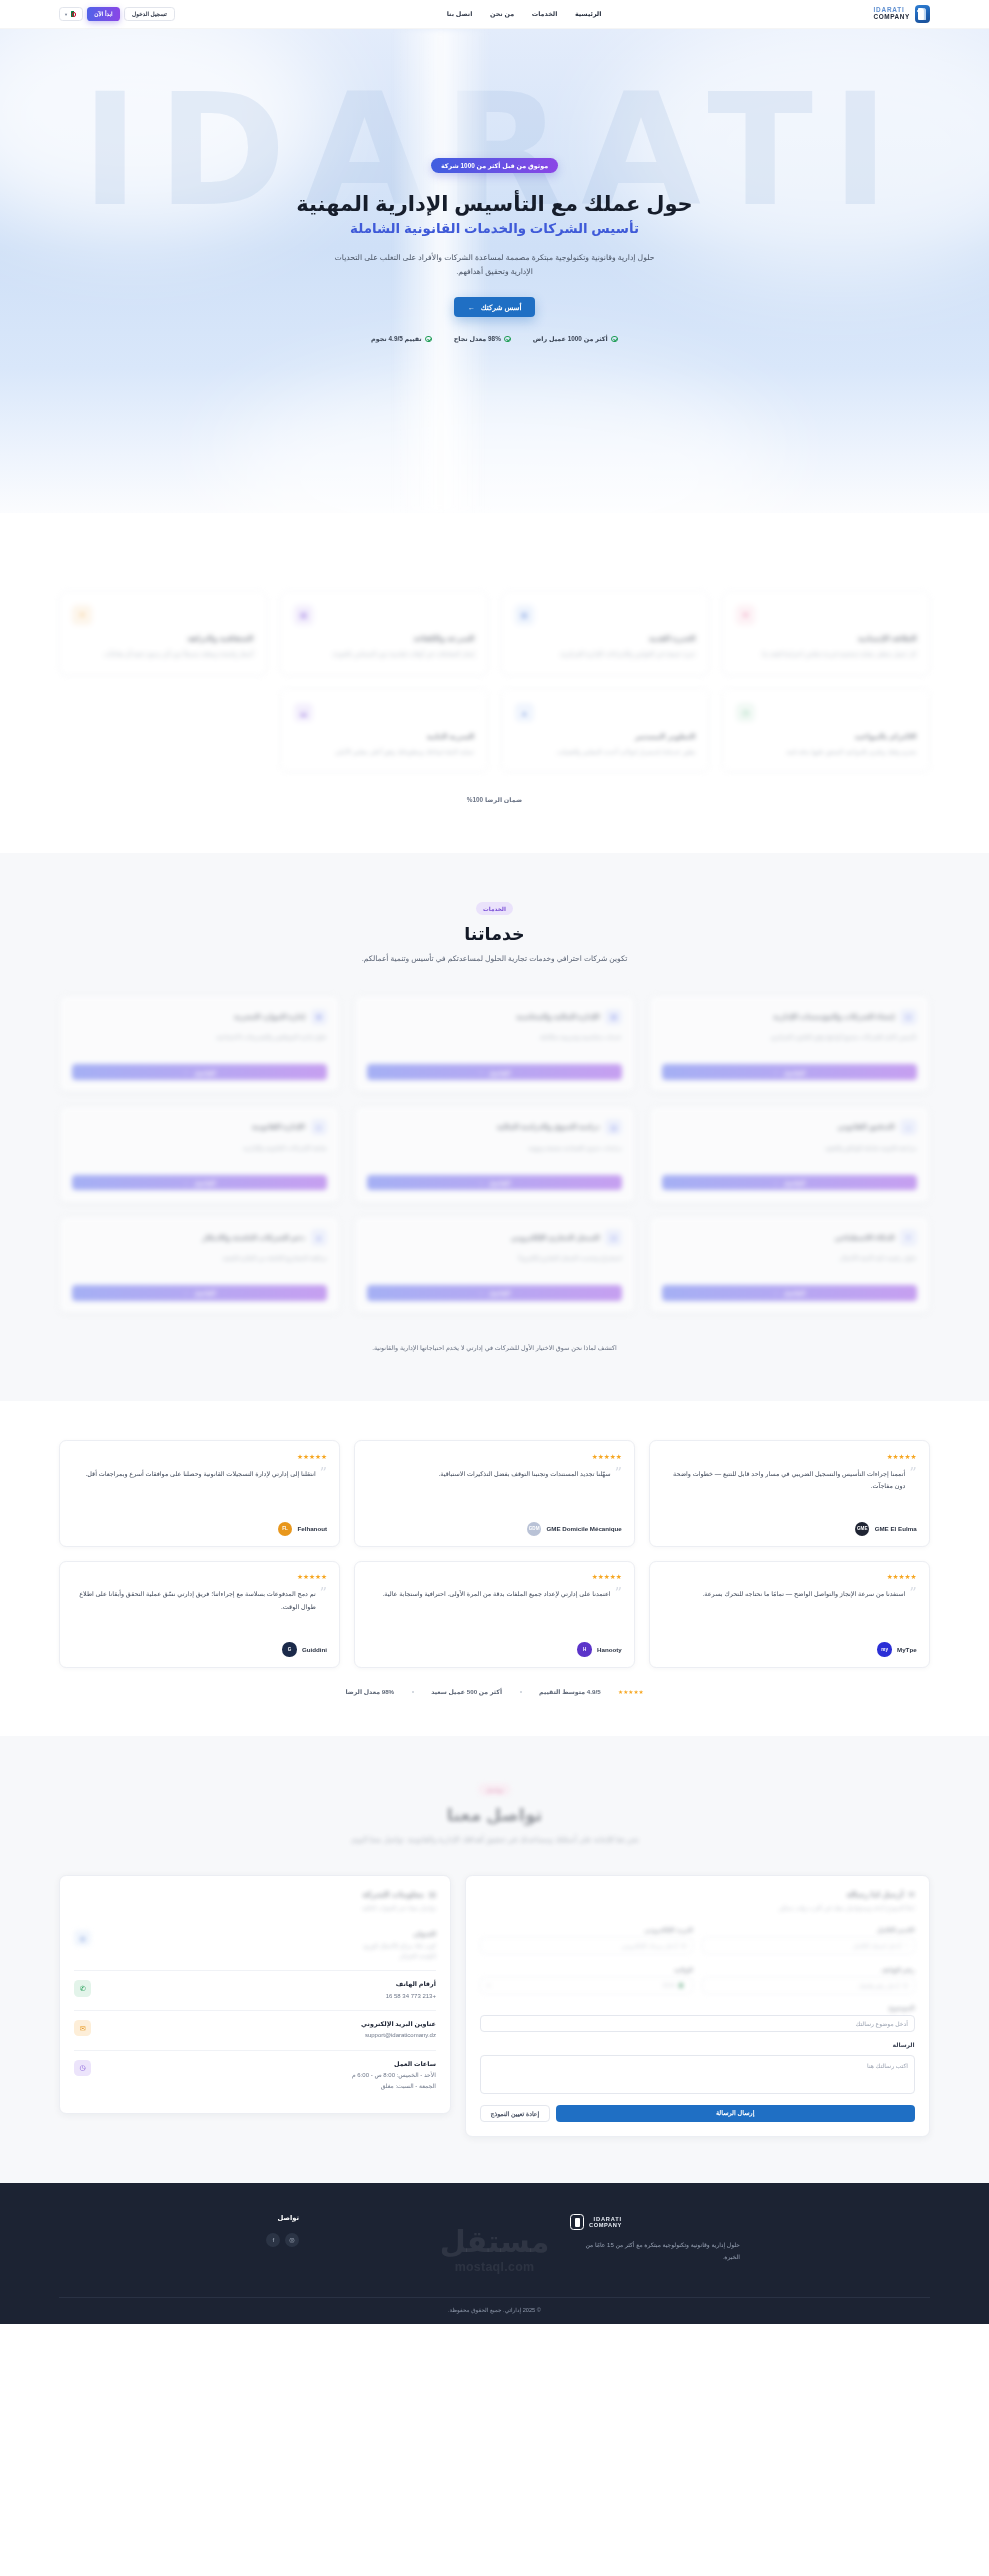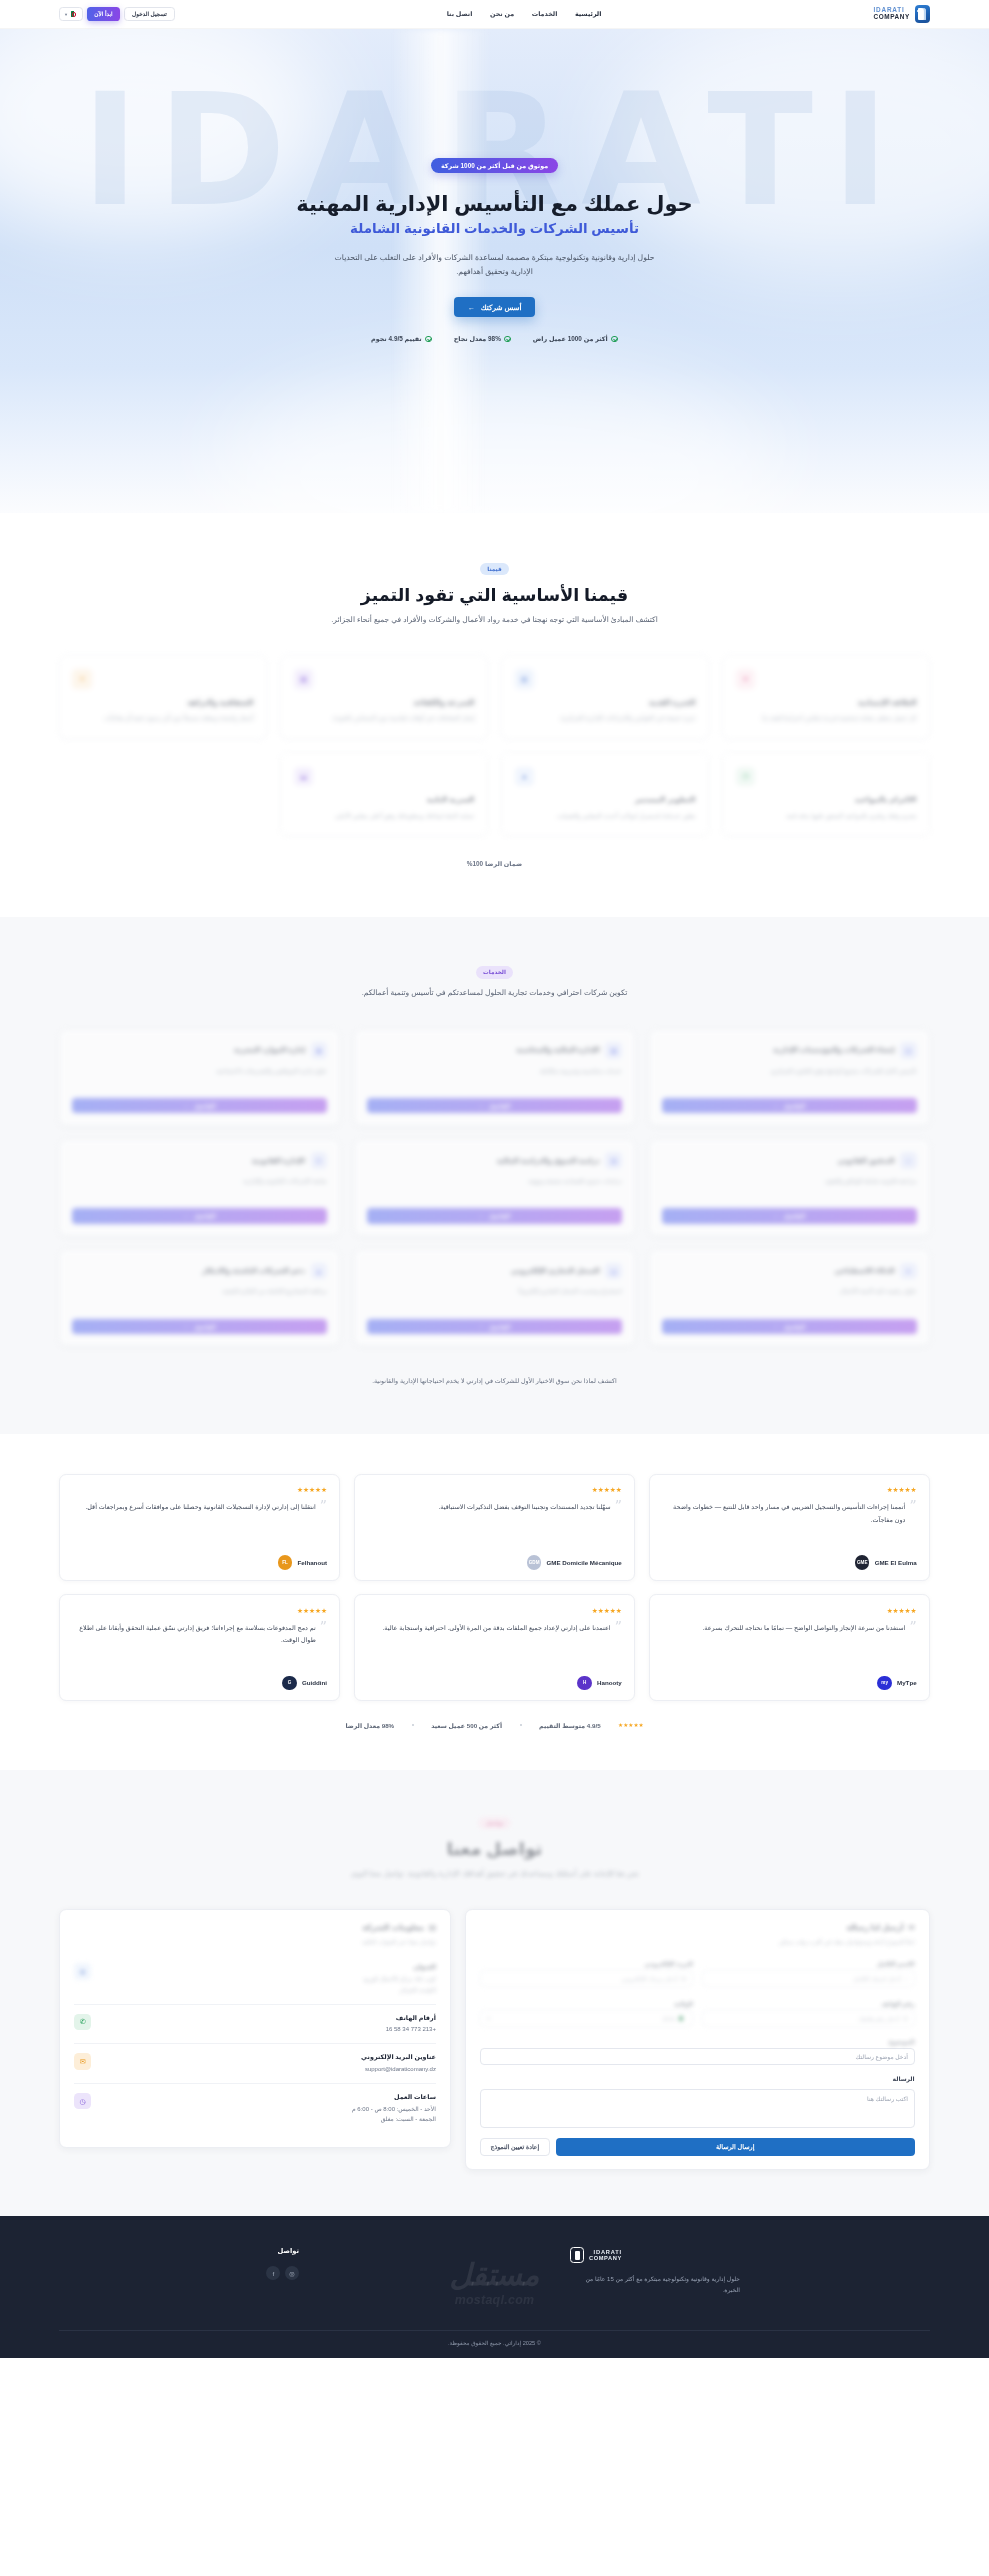--- a/index.html
+++ b/index.html
@@ -292,21 +292,21 @@
   .f-lbot{font-size:5.7px;letter-spacing:0.6px;font-weight:700;color:#e8edf5;}
   .f-desc{margin-top:10.3px;font-size:6px;line-height:1.95;color:#98a2b4;max-width:170px;}
   .f-col-t{font-size:6.7px;font-weight:800;color:#ffffff;}
   .f-socials{display:flex;gap:4.6px;margin-top:11.3px;}
   .soc{
     width:14px;height:14px;border-radius:50%;background:#2b3445;
     display:flex;align-items:center;justify-content:center;color:#aab3c3;font-size:6.2px;
     cursor:pointer;
   }
   .watermark{
-    position:absolute;left:0;right:0;top:41px;text-align:center;pointer-events:none;font-style:italic;
+    position:absolute;left:0;right:0;top:41px;text-align:center;pointer-events:none;
   }
   .wm-ar{font-size:30px;font-weight:800;color:rgba(255,255,255,.085);letter-spacing:1px;}
   .wm-en{margin-top:1px;font-size:12.4px;font-weight:700;color:rgba(255,255,255,.075);
     direction:ltr;letter-spacing:0.3px;}
   .f-bottom{
     margin-top:33px;border-top:0.5px solid #2a3244;padding:9.3px 0 11.3px;text-align:center;
     font-size:5.7px;color:#8d97a9;
   }
 </style>
 </head>
@@ -368,25 +368,20 @@
         </div>
         <div class="st">
           <span class="chk"></span>
           <span>تقييم 4.9/5 نجوم</span>
         </div>
       </div>
     </div>
   </div>
 
   <div class="sec values">
-    <div class="sec-head">
-      <span class="pill pill-blue">قيمنا</span>
-      <div class="sec-title">قيمنا الأساسية التي تقود التميز</div>
-      <p class="sec-sub">اكتشف المبادئ الأساسية التي توجه نهجنا في خدمة رواد الأعمال والشركات والأفراد في جميع أنحاء الجزائر.</p>
-    </div>
     <div class="val-grid" id="values-grid">
         <div class="val-card blurred">
           <div class="vrow">
             <div class="vicon" style="background:#fde7ee;color:#e0558b">♥</div>
           </div>
           <div class="vt">العلاقة الإنسانية</div>
           <div class="vd">كل عميل يحظى بعناية شخصية فريدة تعكس احترامنا لثقته بنا.</div>
         </div>
         <div class="val-card blurred">
           <div class="vrow">
@@ -432,20 +427,21 @@
           <div class="vt">السرية التامة</div>
           <div class="vd">حماية كاملة لبياناتك ومعلوماتك وفق أعلى معايير الأمان.</div>
         </div>
       </div>
     <div class="guarantee">ضمان الرضا 100%</div>
   </div>
 
   <div class="sec services">
     <div class="sec-head">
       <span class="pill pill-purple">الخدمات</span>
+      <div class="sec-title">خدماتنا</div>
       <p class="sec-sub">تكوين شركات احترافي وخدمات تجارية الحلول لمساعدتكم في تأسيس وتنمية أعمالكم.</p>
     </div>
     <div class="srv-grid" id="services-grid">
         <div class="srv-card blurred">
           <div class="srv-top">
             <div class="sicon">▤</div>
             <div class="st-title">إنشاء الشركات والمؤسسات الإدارية</div>
           </div>
           <div class="sd">تأسيس كامل للشركات بجميع أنواعها وفق القانون الجزائري.</div>
           <button class="sbtn">

